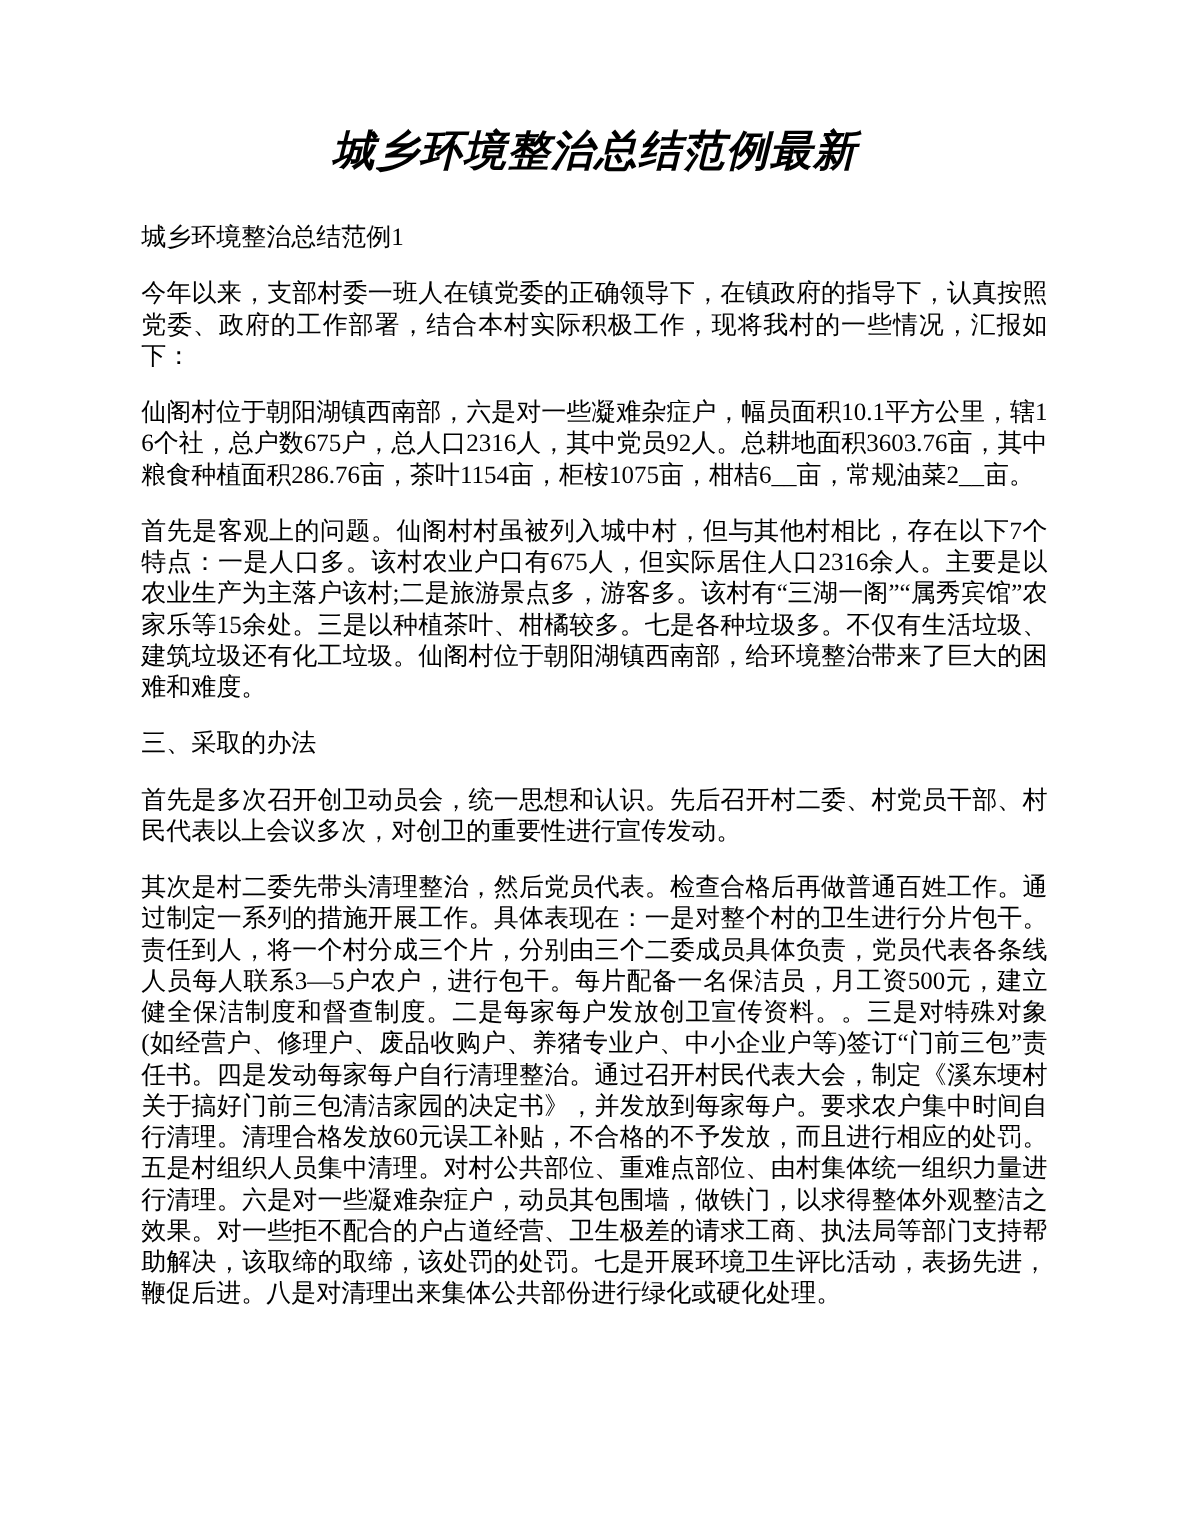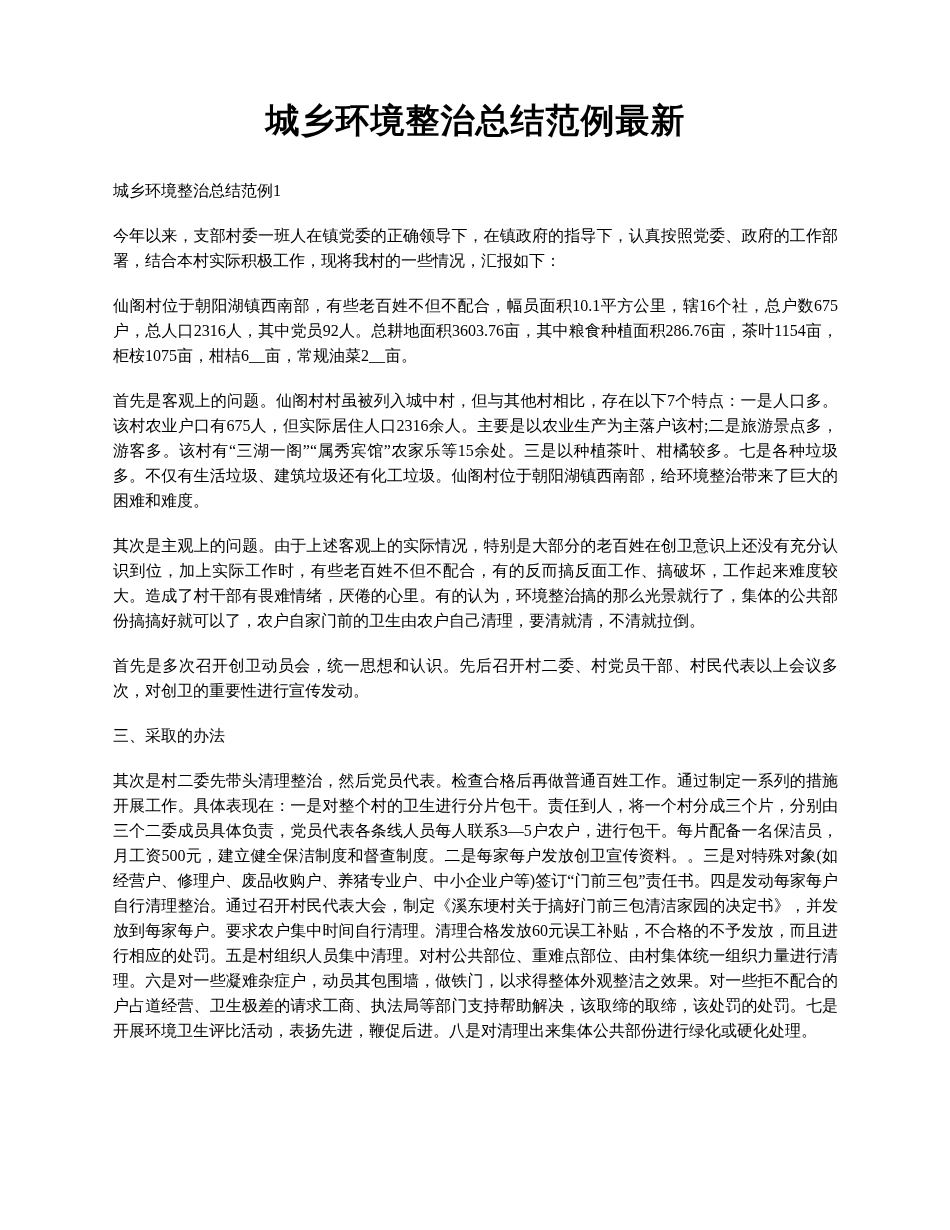--- a/index.html
+++ b/index.html
@@ -17,38 +17,38 @@
     color: #000000;
     font-family: "Liberation Serif", "DejaVu Serif", serif;
   }
   .doc-title {
     font-size: 34px;
     font-weight: 700;
     text-align: center;
     margin: 0 0 34px 0;
     letter-spacing: 1px;
     color: #000000;
+    font-style: italic;
   }
   .doc-body p {
-    font-size: 16px;
+    font-size: 20px;
     line-height: 25px;
     margin: 0 0 20px 0;
     text-align: justify;
     word-break: break-all;
     color: #000000;
   }
 </style>
 </head>
 <body>
 
 <div class="page">
   <h1 class="doc-title">城乡环境整治总结范例最新</h1>
   <div class="doc-body" id="doc-body">
       <p>城乡环境整治总结范例1</p>
       <p>今年以来，支部村委一班人在镇党委的正确领导下，在镇政府的指导下，认真按照党委、政府的工作部署，结合本村实际积极工作，现将我村的一些情况，汇报如下：</p>
-      <p>仙阁村位于朝阳湖镇西南部，有些老百姓不但不配合，幅员面积10.1平方公里，辖16个社，总户数675户，总人口2316人，其中党员92人。总耕地面积3603.76亩，其中粮食种植面积286.76亩，茶叶1154亩，柜桉1075亩，柑桔6__亩，常规油菜2__亩。</p>
+      <p>仙阁村位于朝阳湖镇西南部，六是对一些凝难杂症户，幅员面积10.1平方公里，辖16个社，总户数675户，总人口2316人，其中党员92人。总耕地面积3603.76亩，其中粮食种植面积286.76亩，茶叶1154亩，柜桉1075亩，柑桔6__亩，常规油菜2__亩。</p>
       <p>首先是客观上的问题。仙阁村村虽被列入城中村，但与其他村相比，存在以下7个特点：一是人口多。该村农业户口有675人，但实际居住人口2316余人。主要是以农业生产为主落户该村;二是旅游景点多，游客多。该村有“三湖一阁”“属秀宾馆”农家乐等15余处。三是以种植茶叶、柑橘较多。七是各种垃圾多。不仅有生活垃圾、建筑垃圾还有化工垃圾。仙阁村位于朝阳湖镇西南部，给环境整治带来了巨大的困难和难度。</p>
-      <p>其次是主观上的问题。由于上述客观上的实际情况，特别是大部分的老百姓在创卫意识上还没有充分认识到位，加上实际工作时，有些老百姓不但不配合，有的反而搞反面工作、搞破坏，工作起来难度较大。造成了村干部有畏难情绪，厌倦的心里。有的认为，环境整治搞的那么光景就行了，集体的公共部份搞搞好就可以了，农户自家门前的卫生由农户自己清理，要清就清，不清就拉倒。</p>
+      <p>三、采取的办法</p>
       <p>首先是多次召开创卫动员会，统一思想和认识。先后召开村二委、村党员干部、村民代表以上会议多次，对创卫的重要性进行宣传发动。</p>
-      <p>三、采取的办法</p>
       <p>其次是村二委先带头清理整治，然后党员代表。检查合格后再做普通百姓工作。通过制定一系列的措施开展工作。具体表现在：一是对整个村的卫生进行分片包干。责任到人，将一个村分成三个片，分别由三个二委成员具体负责，党员代表各条线人员每人联系3—5户农户，进行包干。每片配备一名保洁员，月工资500元，建立健全保洁制度和督查制度。二是每家每户发放创卫宣传资料。。三是对特殊对象(如经营户、修理户、废品收购户、养猪专业户、中小企业户等)签订“门前三包”责任书。四是发动每家每户自行清理整治。通过召开村民代表大会，制定《溪东埂村关于搞好门前三包清洁家园的决定书》，并发放到每家每户。要求农户集中时间自行清理。清理合格发放60元误工补贴，不合格的不予发放，而且进行相应的处罚。五是村组织人员集中清理。对村公共部位、重难点部位、由村集体统一组织力量进行清理。六是对一些凝难杂症户，动员其包围墙，做铁门，以求得整体外观整洁之效果。对一些拒不配合的户占道经营、卫生极差的请求工商、执法局等部门支持帮助解决，该取缔的取缔，该处罚的处罚。七是开展环境卫生评比活动，表扬先进，鞭促后进。八是对清理出来集体公共部份进行绿化或硬化处理。</p>
     </div>
 </div>
 
 </body></html>

